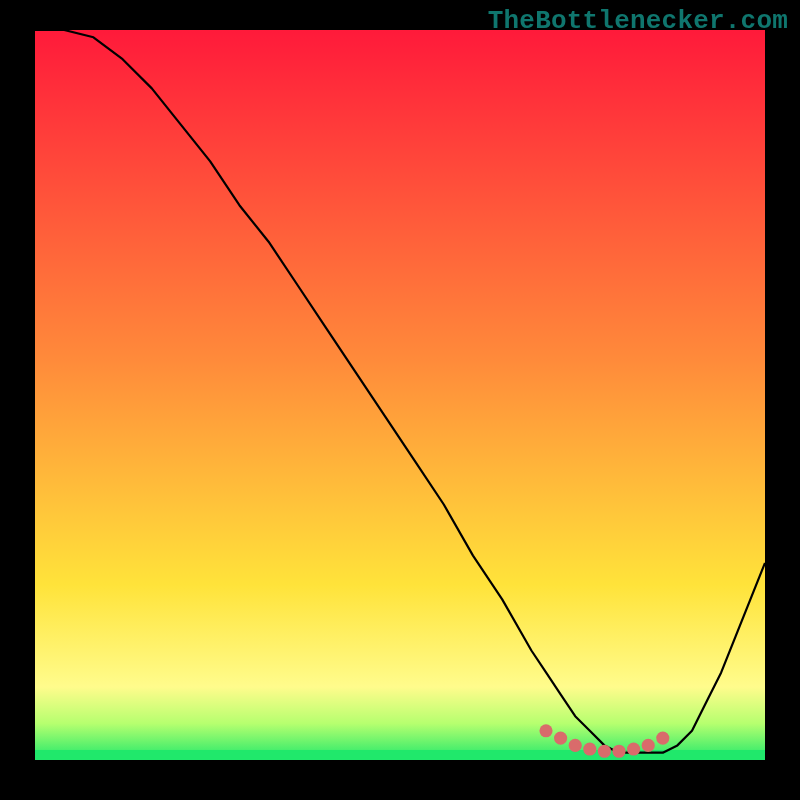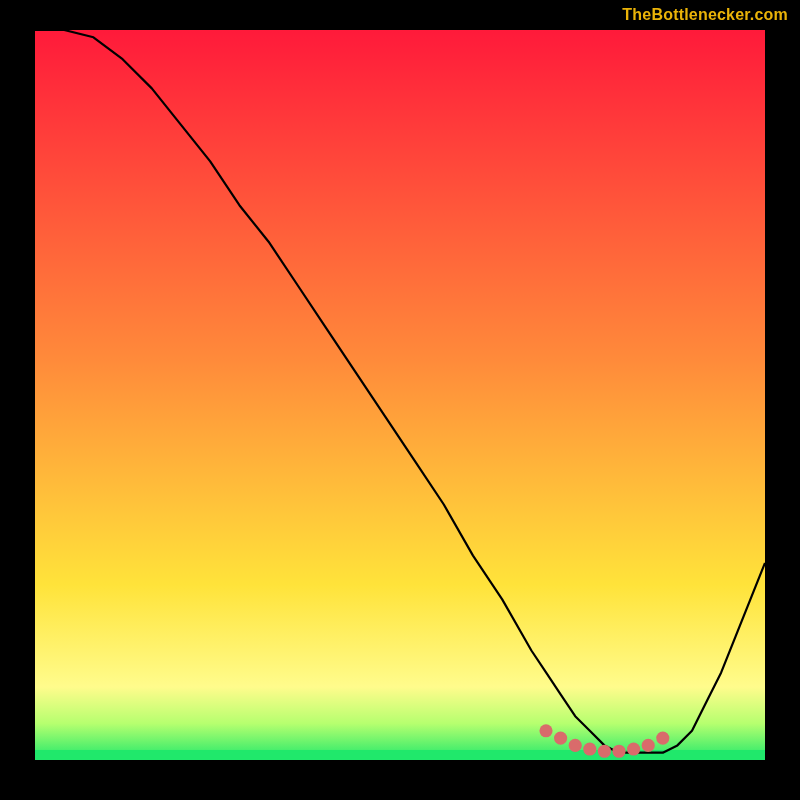--- a/index.html
+++ b/index.html
@@ -35,24 +35,25 @@
     position: absolute;
     left: 0;
     top: 0;
     width: 730px;
     height: 730px;
   }
   .watermark {
     position: absolute;
     top: 6px;
     right: 12px;
-    color: #eab308;
-    font-size: 16px;
+    color: #0f766e;
+    font-size: 26px;
     font-weight: bold;
     letter-spacing: 0.2px;
+    font-family: Liberation Mono, monospace;
   }
 </style>
 </head>
 <body>
 
 <div class="watermark">TheBottlenecker.com</div>
 
 <div class="frame">
 
   <div class="gradient" style="background: linear-gradient(rgb(255, 26, 58) 0%, rgb(255, 138, 58) 45%, rgb(255, 227, 58) 76%, rgb(255, 252, 140) 90%, rgb(182, 255, 111) 95%, rgb(32, 232, 107) 100%);"></div>

